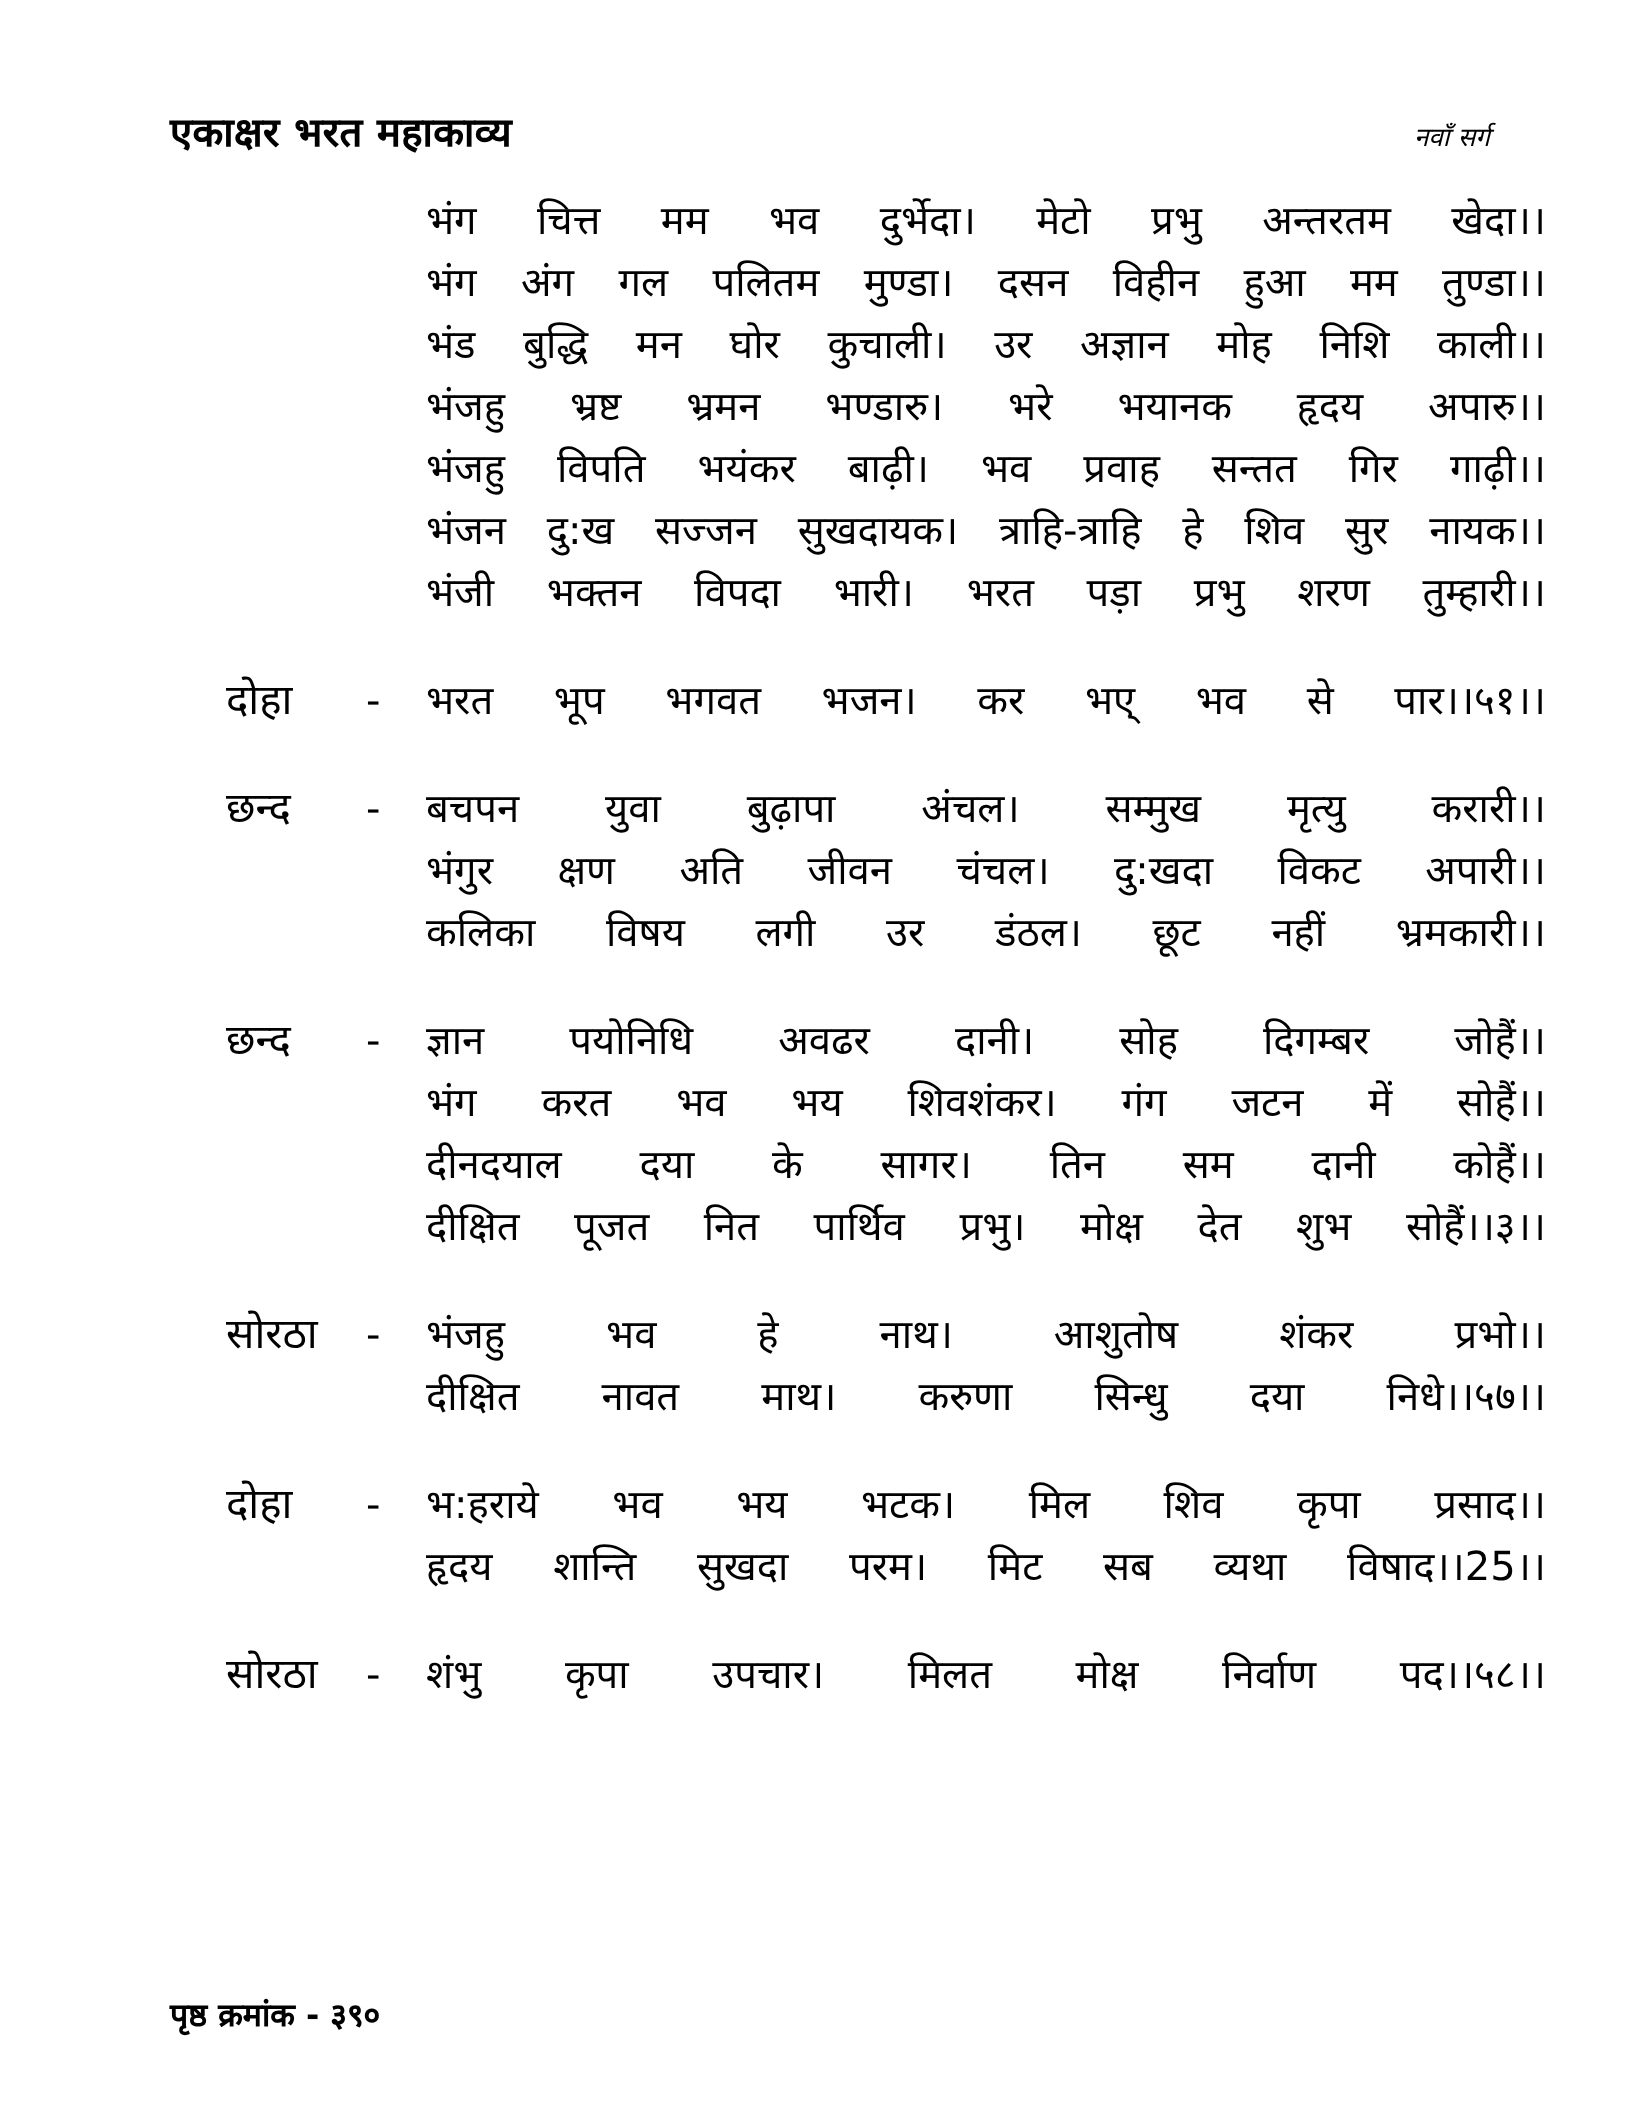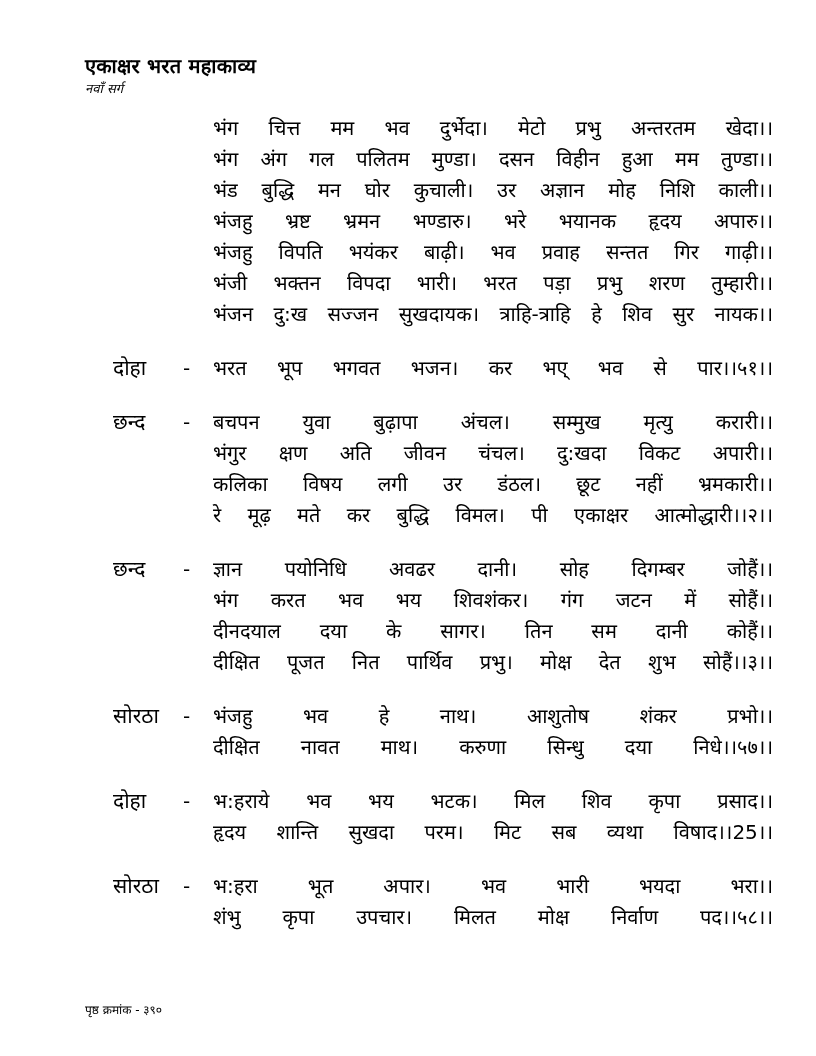--- a/index.html
+++ b/index.html
@@ -13,21 +13,20 @@
     padding: 52px 71px 0 85px;
     font-family: "DejaVu Sans", sans-serif;
     color: #000;
     overflow: hidden;
   }
   .header {
     display: flex;
     justify-content: space-between;
     align-items: baseline;
     margin-bottom: 16px;
-    flex-direction: column;
   }
   .title {
     font-weight: bold;
     font-size: 20px;
     letter-spacing: 0.2px;
   }
   .chapter {
     font-style: italic;
     font-size: 13px;
   }
@@ -58,21 +57,22 @@
     font-size: 20px;
     line-height: 31px;
     text-align: justify;
     text-align-last: justify;
     white-space: normal;
   }
   .footer {
     position: absolute;
     left: 85px;
     bottom: 38px;
-    font-size: 12px;
+    font-size: 16px;
+    font-weight: bold;
   }
 </style>
 </head>
 <body>
 
 <div class="page">
 
   <div class="header">
     <span class="title">एकाक्षर भरत महाकाव्य</span>
     <span class="chapter">नवाँ सर्ग</span>
@@ -81,41 +81,40 @@
   <div id="stanzas-container">
     <div class="stanza">
       <div class="label-col"></div>
       <div class="dash-col hidden"></div>
       <div class="lines-col">
           <div class="verse-line">भंग चित्त मम भव दुर्भेदा। मेटो प्रभु अन्तरतम खेदा।।</div>
           <div class="verse-line">भंग अंग गल पलितम मुण्डा। दसन विहीन हुआ मम तुण्डा।।</div>
           <div class="verse-line">भंड बुद्धि मन घोर कुचाली। उर अज्ञान मोह निशि काली।।</div>
           <div class="verse-line">भंजहु भ्रष्ट भ्रमन भण्डारु। भरे भयानक हृदय अपारु।।</div>
           <div class="verse-line">भंजहु विपति भयंकर बाढ़ी। भव प्रवाह सन्तत गिर गाढ़ी।।</div>
+          <div class="verse-line">भंजन दु:ख सज्जन सुखदायक। त्राहि-त्राहि हे शिव सुर नायक।।</div>
           <div class="verse-line">भंजी भक्तन विपदा भारी। भरत पड़ा प्रभु शरण तुम्हारी।।</div>
-          <div class="verse-line">भंजन दु:ख सज्जन सुखदायक। त्राहि-त्राहि हे शिव सुर नायक।।</div>
         </div>
     </div>
 
     <div class="stanza">
       <div class="label-col">दोहा</div>
       <div class="dash-col">-</div>
       <div class="lines-col">
           <div class="verse-line">भरत भूप भगवत भजन। कर भए् भव से पार।।५१।।</div>
         </div>
     </div>
 
     <div class="stanza">
       <div class="label-col">छन्द</div>
       <div class="dash-col">-</div>
       <div class="lines-col">
           <div class="verse-line">बचपन युवा बुढ़ापा अंचल। सम्मुख मृत्यु करारी।।</div>
           <div class="verse-line">भंगुर क्षण अति जीवन चंचल। दु:खदा विकट अपारी।।</div>
           <div class="verse-line">कलिका विषय लगी उर डंठल। छूट नहीं भ्रमकारी।।</div>
-          <div class="verse-line">रे मूढ़ मते कर बुद्धि विमल। पी एकाक्षर आत्मोद्धारी।।२।।</div>
         </div>
     </div>
 
     <div class="stanza">
       <div class="label-col">छन्द</div>
       <div class="dash-col">-</div>
       <div class="lines-col">
           <div class="verse-line">ज्ञान पयोनिधि अवढर दानी। सोह दिगम्बर जोहैं।।</div>
           <div class="verse-line">भंग करत भव भय शिवशंकर। गंग जटन में सोहैं।।</div>
           <div class="verse-line">दीनदयाल दया के सागर। तिन सम दानी कोहैं।।</div>
@@ -138,21 +137,20 @@
       <div class="lines-col">
           <div class="verse-line">भ:हराये भव भय भटक। मिल शिव कृपा प्रसाद।।</div>
           <div class="verse-line">हृदय शान्ति सुखदा परम। मिट सब व्यथा विषाद।।25।।</div>
         </div>
     </div>
 
     <div class="stanza">
       <div class="label-col">सोरठा</div>
       <div class="dash-col">-</div>
       <div class="lines-col">
-          <div class="verse-line">भ:हरा भूत अपार। भव भारी भयदा भरा।।</div>
           <div class="verse-line">शंभु कृपा उपचार। मिलत मोक्ष निर्वाण पद।।५८।।</div>
         </div>
     </div>
   </div>
 
   <div class="footer">पृष्ठ क्रमांक - ३९०</div>
 
 </div>
 
 </body></html>

